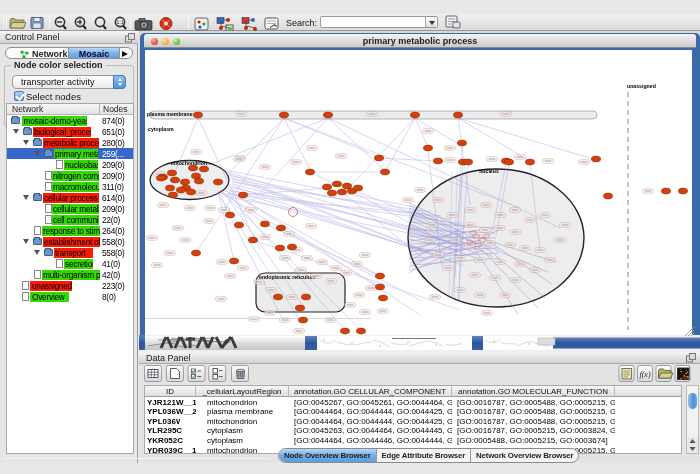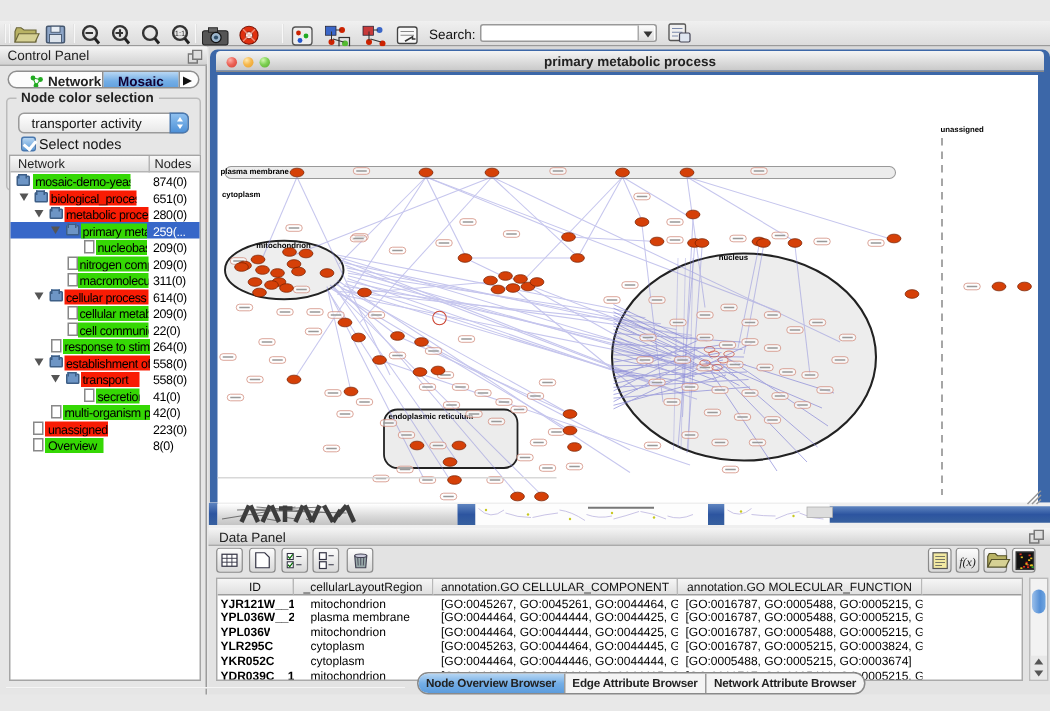--- a/index.html
+++ b/index.html
@@ -946,16 +946,16 @@
       </div>
   </div>
 
   <svg class="abs" style="left:683px;top:327px" width="12" height="10" viewBox="0 0 12 10">
       <path d="M2 9 L11 0 M5 9 L11 3 M8 9 L11 6" stroke="#999" stroke-width="1"></path>
     </svg>
   <div class="abs" style="left:4px;top:458px;width:266px;height:1px;background:#bdbdbd;border-bottom:1px solid #f5f5f5"></div>
   <div class="tabset">
     <div class="on">Node Overview Browser</div>
     <div>Edge Attribute Browser</div>
-    <div>Network Attribute Browser</div>
+    <div>Network Overview Browser</div>
   </div>
 
 </div>
 
 </body></html>

